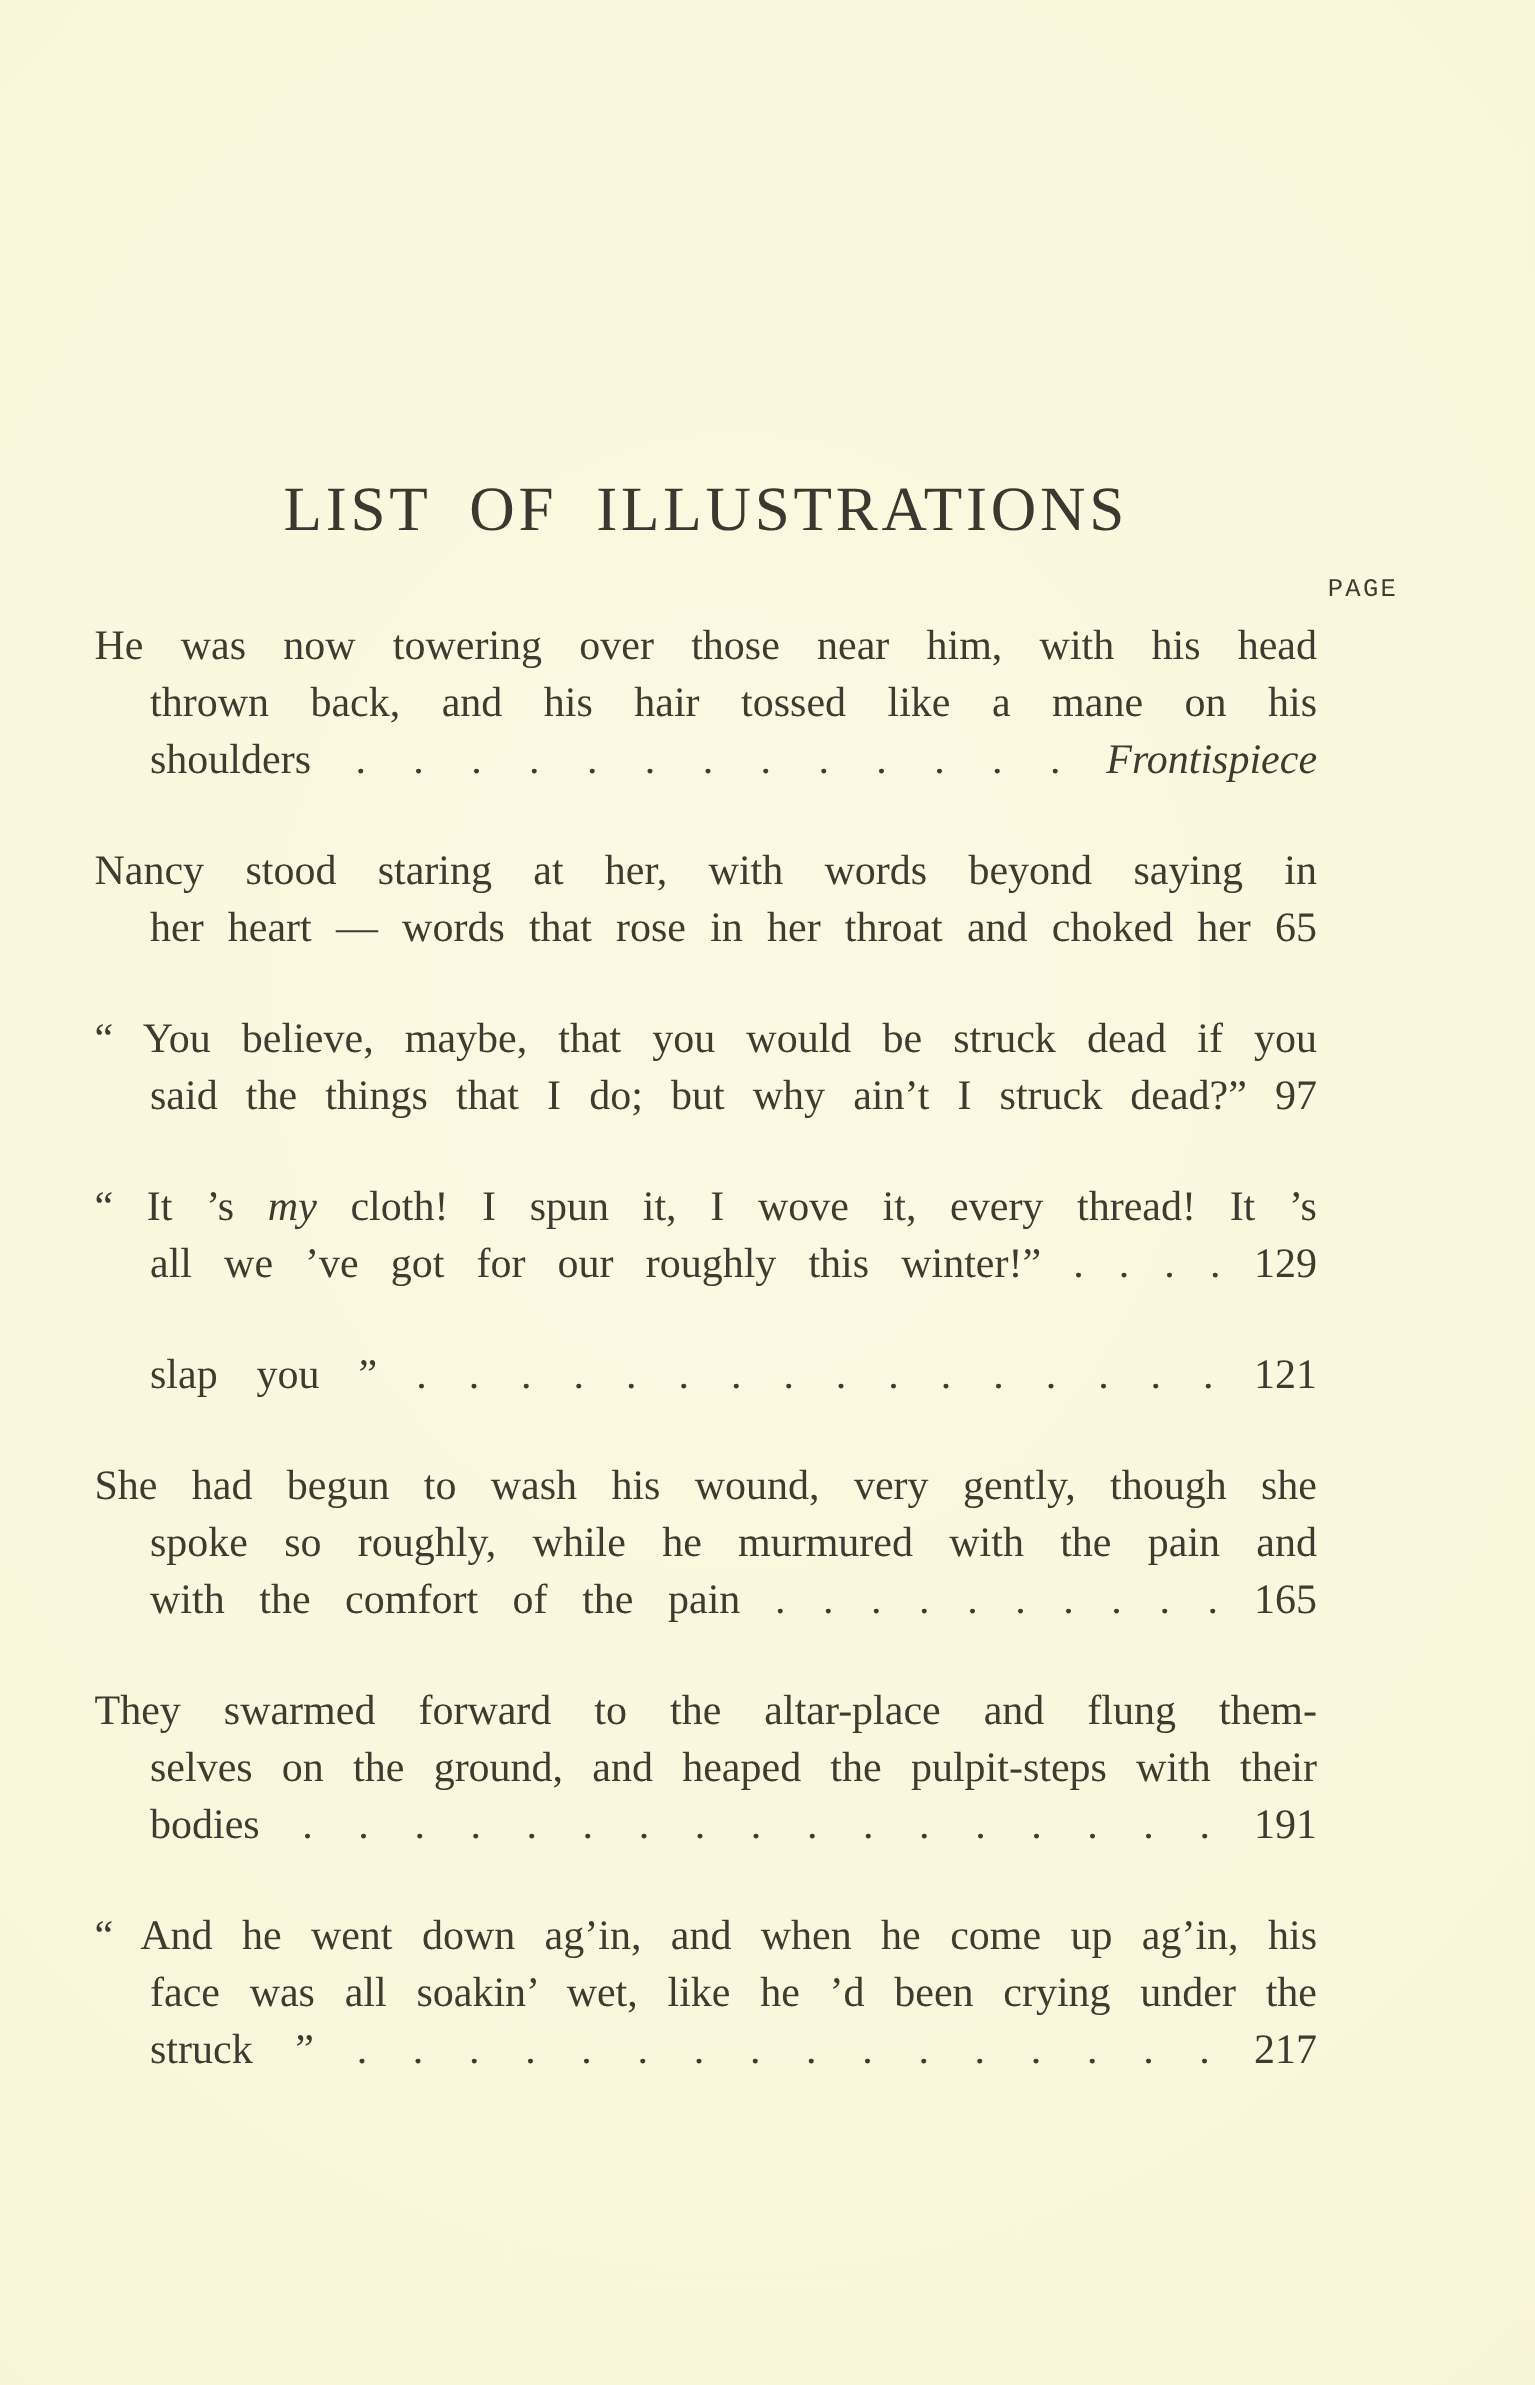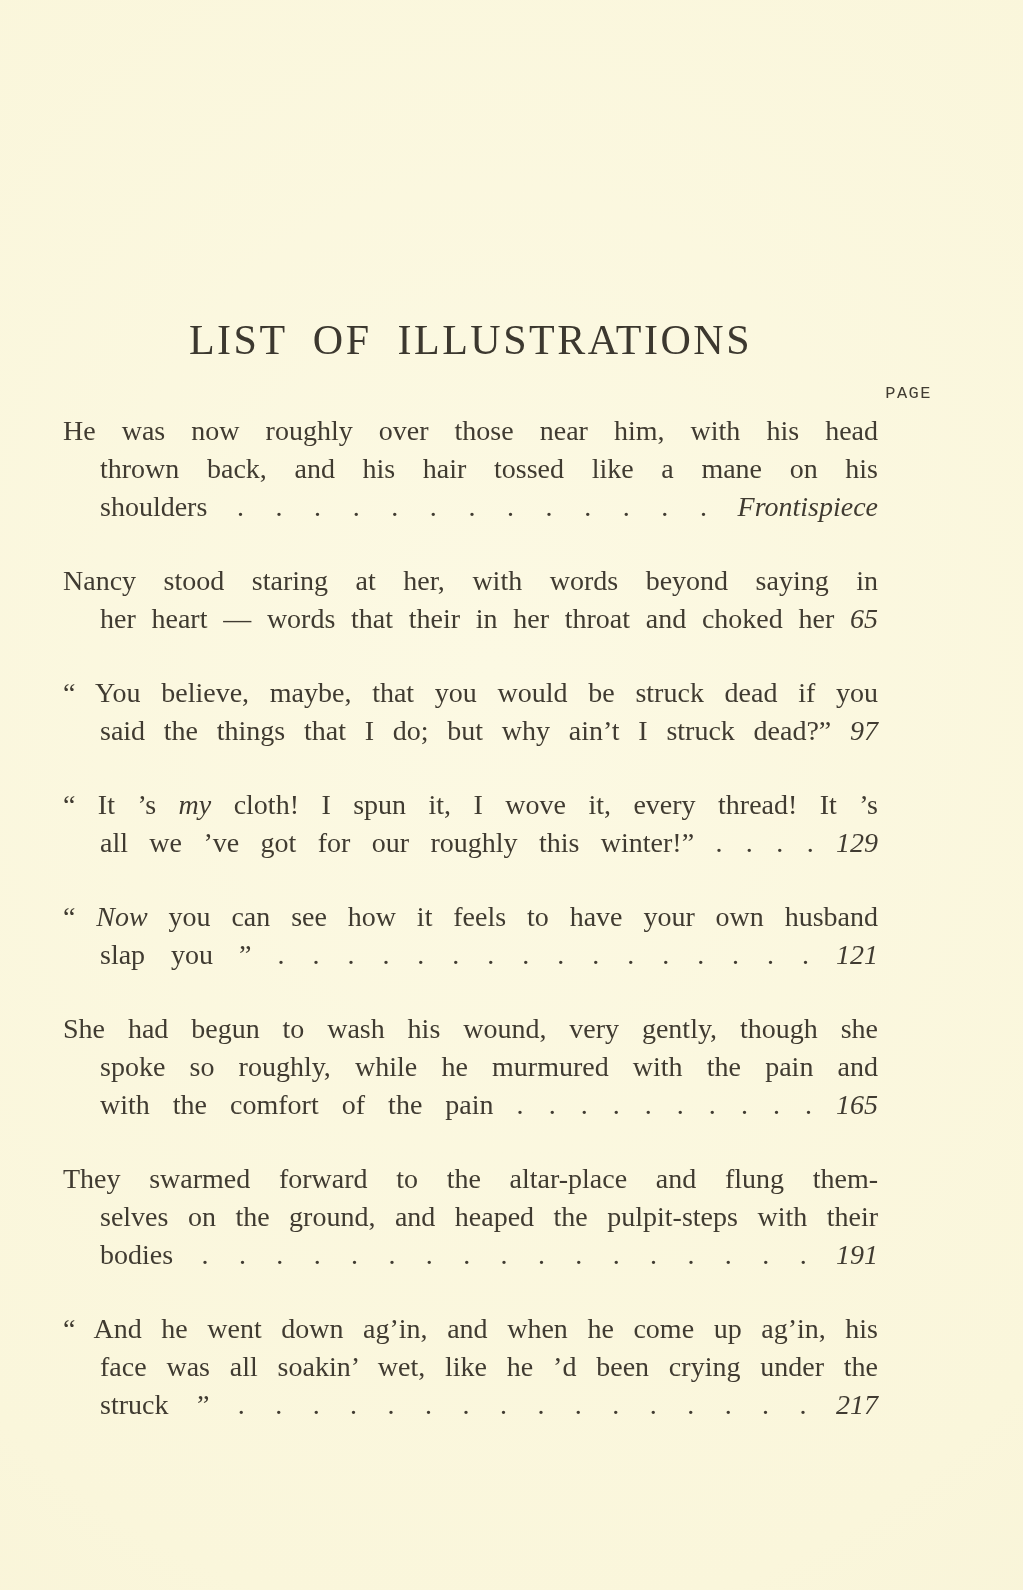--- a/index.html
+++ b/index.html
@@ -42,53 +42,53 @@
   .entry { margin: 0 0 36px 0; }
   .line {
     text-align: justify;
     text-align-last: justify;
     -moz-text-align-last: justify;
     word-spacing: 1px;
   }
   .line.indent { padding-left: 37px; }
   .seg.it, .pagenum.it { font-style: italic; }
   .dots { letter-spacing: 1px; }
-  .pagenum { white-space: nowrap; font-style: italic; }
+  .pagenum { white-space: nowrap; }
 </style>
 </head>
 <body>
 
 <div class="sheet">
 
   <div class="title">LIST OF ILLUSTRATIONS</div>
 
   <div class="page-label">PAGE</div>
 
   <div class="entries">
 
     <div class="entry">
       <div class="line">
-        <span class="seg">He was now roughly over those near him, with his head</span>
+        <span class="seg">He was now towering over those near him, with his head</span>
       </div>
       <div class="line indent">
         <span class="seg">thrown back, and his hair tossed like a mane on his</span>
       </div>
       <div class="line indent">
         <span class="seg">shoulders</span>
         <span class="dots">. . . . . . . . . . . . .</span>
         <span class="pagenum it">Frontispiece</span>
       </div>
     </div>
 
     <div class="entry">
       <div class="line">
         <span class="seg">Nancy stood staring at her, with words beyond saying in</span>
       </div>
       <div class="line indent">
-        <span class="seg">her heart — words that their in her throat and choked her</span>
+        <span class="seg">her heart — words that rose in her throat and choked her</span>
         <span class="pagenum">65</span>
       </div>
     </div>
 
     <div class="entry">
       <div class="line">
         <span class="seg">“ You believe, maybe, that you would be struck dead if you</span>
       </div>
       <div class="line indent">
         <span class="seg">said the things that I do; but why ain’t I struck dead?”</span>
@@ -101,23 +101,20 @@
         <span class="seg">“ It ’s </span><span class="seg it">my</span><span class="seg"> cloth! I spun it, I wove it, every thread! It ’s</span>
       </div>
       <div class="line indent">
         <span class="seg">all we ’ve got for our roughly this winter!”</span>
         <span class="dots">. . . .</span>
         <span class="pagenum">129</span>
       </div>
     </div>
 
     <div class="entry">
-      <div class="line">
-        <span class="seg">“ </span><span class="seg it">Now</span><span class="seg"> you can see how it feels to have your own husband</span>
-      </div>
       <div class="line indent">
         <span class="seg">slap you ”</span>
         <span class="dots">. . . . . . . . . . . . . . . .</span>
         <span class="pagenum">121</span>
       </div>
     </div>
 
     <div class="entry">
       <div class="line">
         <span class="seg">She had begun to wash his wound, very gently, though she</span>

